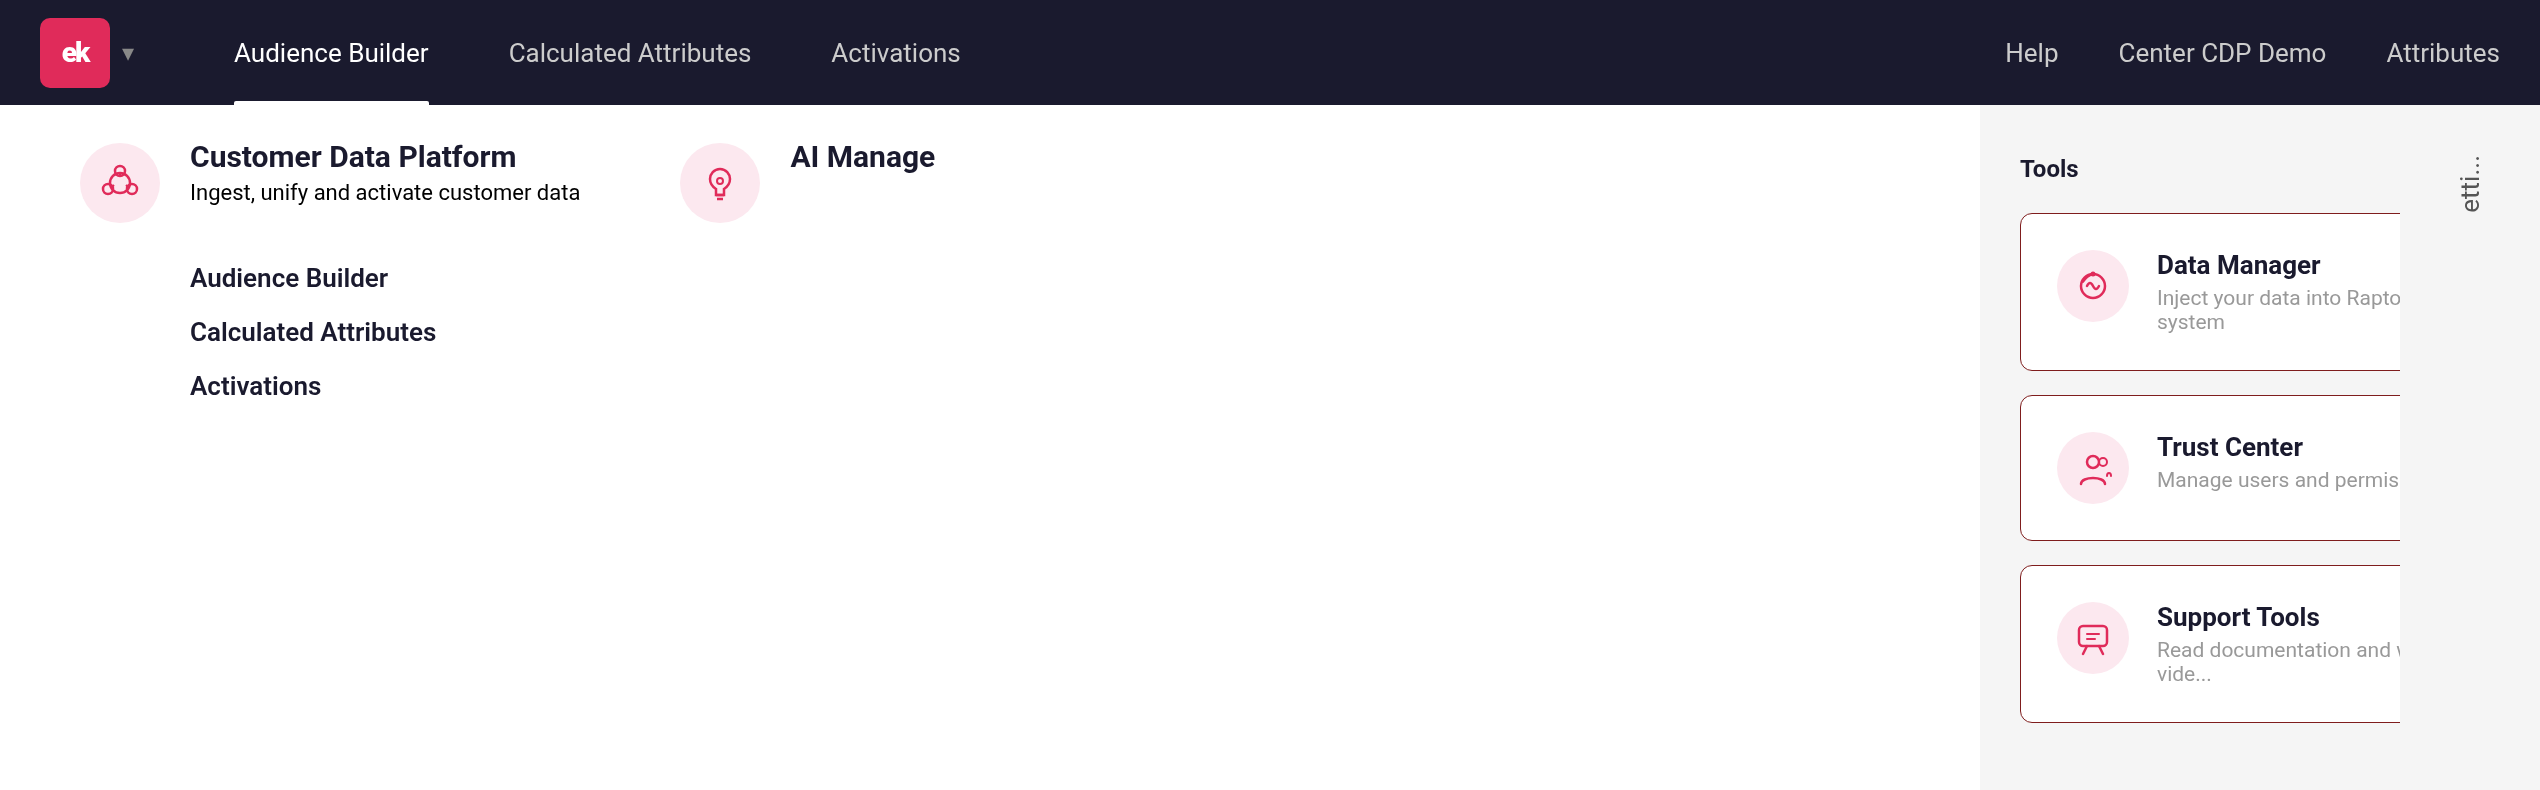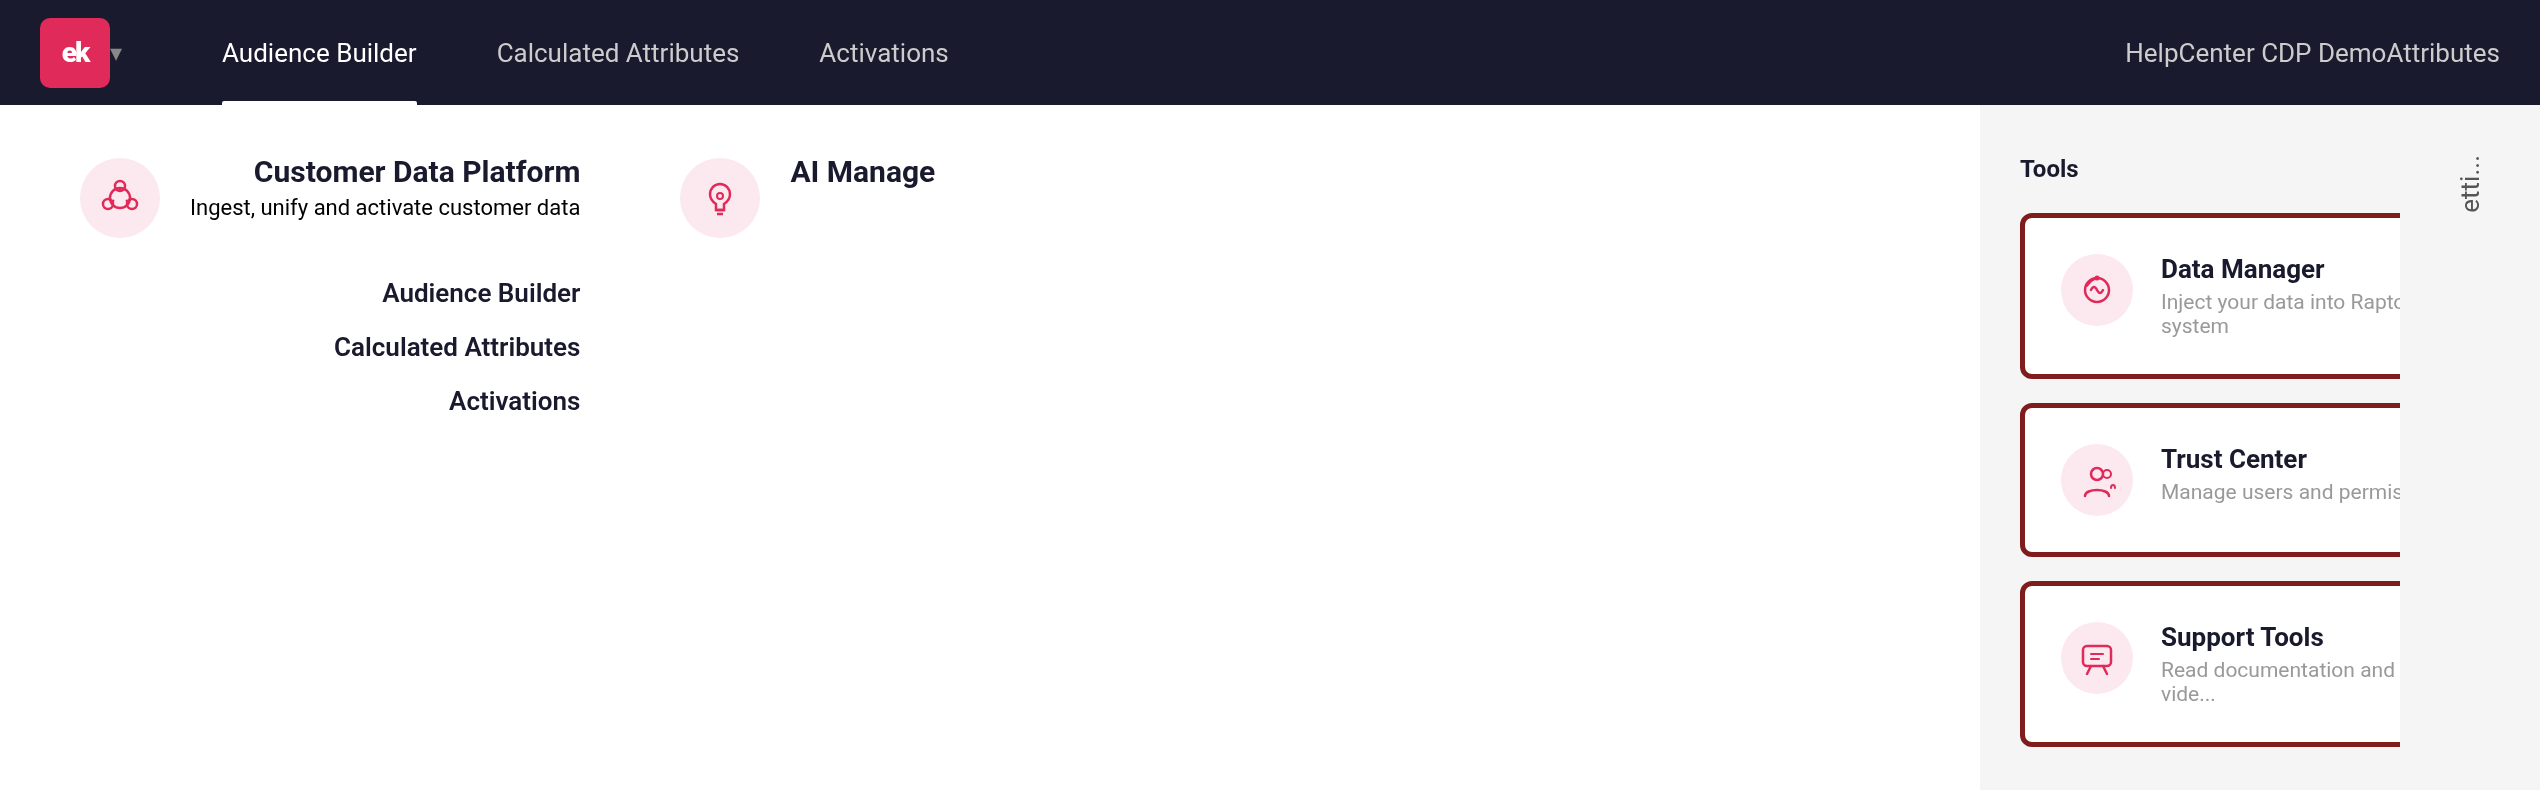--- a/index.html
+++ b/index.html
@@ -17,20 +17,21 @@
       height: 105px;
       display: flex;
       align-items: center;
       padding: 0 40px;
       position: relative;
       z-index: 100;
     }
     .logo-area {
       display: flex;
       align-items: center;
+      gap: 12px;
       margin-right: 60px;
     }
     .logo-icon {
       width: 70px;
       height: 70px;
       background: #e02b5a;
       border-radius: 10px;
       display: flex;
       align-items: center;
       justify-content: center;
@@ -69,20 +70,21 @@
       bottom: 0;
       left: 40px;
       right: 40px;
       height: 4px;
       background: #fff;
       border-radius: 2px 2px 0 0;
     }
     .nav-right {
       display: flex;
       align-items: center;
+      gap: 60px;
       margin-left: auto;
     }
     .nav-right-item {
       color: #ccc;
       font-size: 26px;
       cursor: pointer;
     }
 
     
     .dropdown-overlay {
@@ -90,24 +92,23 @@
       top: 105px;
       left: 0;
       right: 0;
       bottom: 0;
       z-index: 50;
       display: flex;
     }
     .dropdown-main {
       background: #fff;
       flex: 1;
-      padding: 49px 80px;
+      padding: 34px 80px;
       display: flex;
       gap: 100px;
-      text-align: right;
     }
     .dropdown-section {
       min-width: 400px;
     }
     .section-header {
       display: flex;
       align-items: flex-start;
       gap: 30px;
       margin-bottom: 40px;
     }
@@ -166,21 +167,21 @@
     }
     .tool-card {
       background: #fff;
       border-radius: 12px;
       padding: 36px 36px;
       margin-bottom: 24px;
       display: flex;
       align-items: flex-start;
       gap: 28px;
       cursor: pointer;
-      border: 5px solid #7f1d1d;
+      border: 1px solid #7f1d1d;
     }
     .tool-icon {
       width: 72px;
       height: 72px;
       border-radius: 50%;
       background: #fce8ef;
       display: flex;
       align-items: center;
       justify-content: center;
       flex-shrink: 0;

